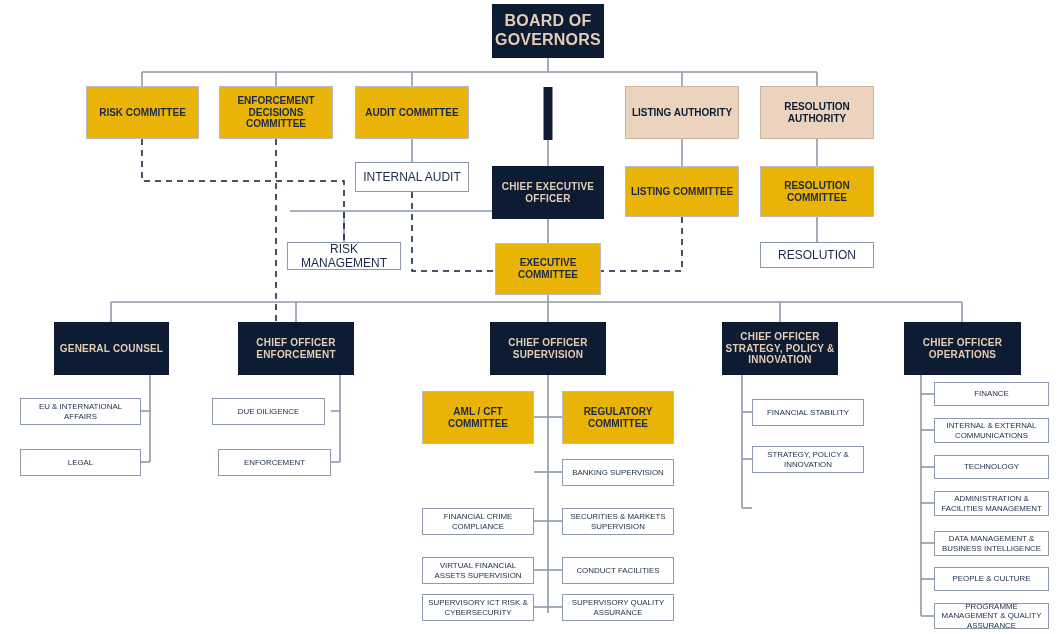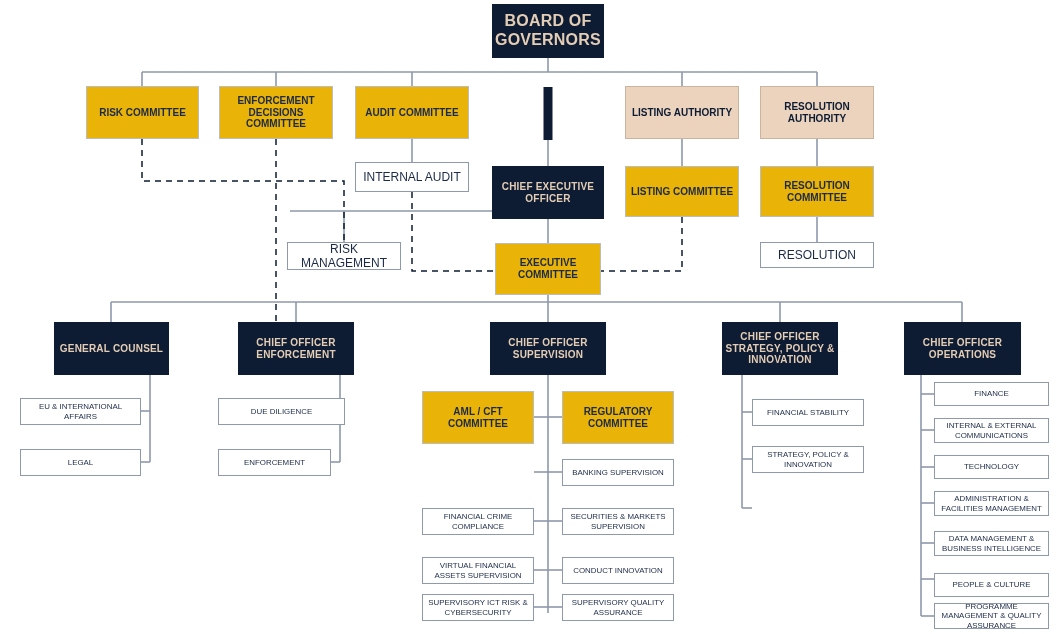--- a/index.html
+++ b/index.html
@@ -173,21 +173,21 @@
     <span>CHIEF OFFICER OPERATIONS</span>
   </div>
 
   <div class="node plain fs8" style="left:20px;top:398px;width:121px;height:27px;">
     <span>EU &amp; INTERNATIONAL AFFAIRS</span>
   </div>
   <div class="node plain fs8" style="left:20px;top:449px;width:121px;height:27px;">
     <span>LEGAL</span>
   </div>
 
-  <div class="node plain fs8" style="left:218px;top:398px;width:127px;height:27px;text-align:right;">
+  <div class="node plain fs8" style="left:212px;top:398px;width:113px;height:27px;text-align:right;">
     <span>DUE DILIGENCE</span>
   </div>
   <div class="node plain fs8" style="left:218px;top:449px;width:113px;height:27px;">
     <span>ENFORCEMENT</span>
   </div>
 
   <div class="node grey fs10" style="left:422px;top:391px;width:112px;height:53px;">
     <span>AML / CFT COMMITTEE</span>
   </div>
   <div class="node grey fs10" style="left:562px;top:391px;width:112px;height:53px;">
@@ -204,21 +204,21 @@
     <span>SUPERVISORY ICT RISK &amp; CYBERSECURITY</span>
   </div>
 
   <div class="node plain fs8" style="left:562px;top:459px;width:112px;height:27px;">
     <span>BANKING SUPERVISION</span>
   </div>
   <div class="node plain fs8" style="left:562px;top:508px;width:112px;height:27px;">
     <span>SECURITIES &amp; MARKETS SUPERVISION</span>
   </div>
   <div class="node plain fs8" style="left:562px;top:557px;width:112px;height:27px;">
-    <span>CONDUCT INNOVATION</span>
+    <span>CONDUCT FACILITIES</span>
   </div>
   <div class="node plain fs8" style="left:562px;top:594px;width:112px;height:27px;">
     <span>SUPERVISORY QUALITY ASSURANCE</span>
   </div>
 
   <div class="node plain fs8" style="left:752px;top:399px;width:112px;height:27px;">
     <span>FINANCIAL STABILITY</span>
   </div>
   <div class="node plain fs8" style="left:752px;top:446px;width:112px;height:27px;">
     <span>STRATEGY, POLICY &amp; INNOVATION</span>
@@ -232,20 +232,20 @@
   </div>
   <div class="node plain fs8" style="left:934px;top:455px;width:115px;height:24px;">
     <span>TECHNOLOGY</span>
   </div>
   <div class="node plain fs8" style="left:934px;top:491px;width:115px;height:25px;">
     <span>ADMINISTRATION &amp; FACILITIES MANAGEMENT</span>
   </div>
   <div class="node plain fs8" style="left:934px;top:531px;width:115px;height:25px;">
     <span>DATA MANAGEMENT &amp; BUSINESS INTELLIGENCE</span>
   </div>
-  <div class="node plain fs8" style="left:934px;top:567px;width:115px;height:24px;margin-top:6px;">
+  <div class="node plain fs8" style="left:934px;top:567px;width:115px;height:24px;">
     <span>PEOPLE &amp; CULTURE</span>
   </div>
   <div class="node plain fs8" style="left:934px;top:603px;width:115px;height:26px;">
     <span>PROGRAMME MANAGEMENT &amp; QUALITY ASSURANCE</span>
   </div>
 
 </div>
 
 </body></html>

